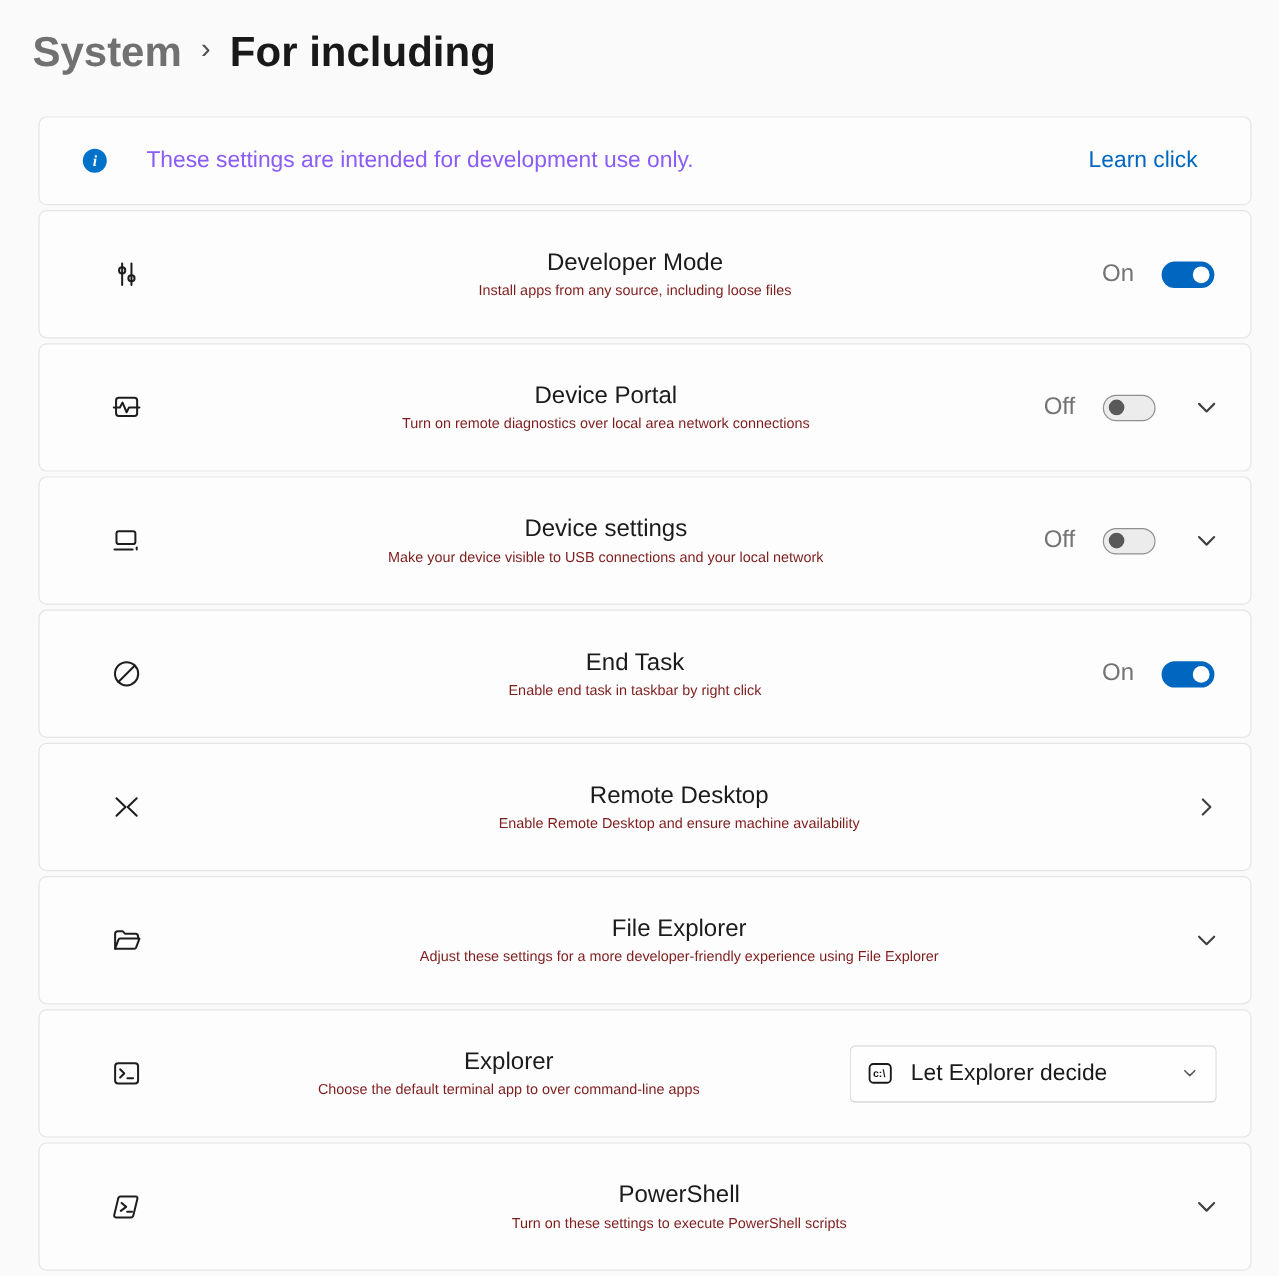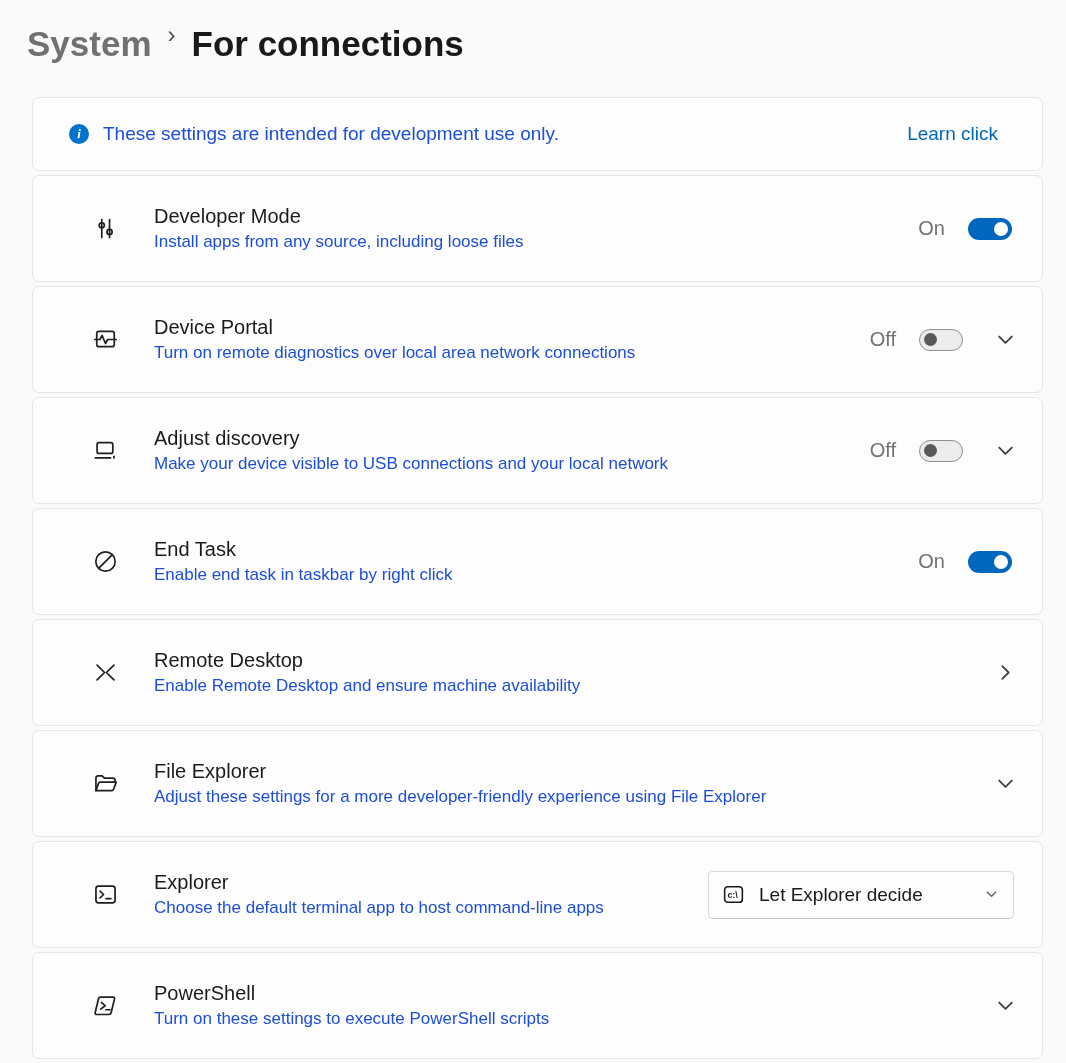--- a/index.html
+++ b/index.html
@@ -4,21 +4,21 @@
 <style>
   * { box-sizing: border-box; }
   html,body { margin:0; padding:0; }
   body {
     width:1066px; height:1063px; overflow:hidden;
     background:#fafafa;
     font-family:"Liberation Sans", sans-serif;
     color:#1a1a1a;
   }
   
-  .header { margin:24px 23px 0 27px; display:flex; align-items:flex-start; }
+  .header { margin:24px 23px 0 27px; display:flex; align-items:center; }
   .crumb-parent { font-size:35px; font-weight:600; color:#717171; cursor:pointer; }
   .crumb-sep { font-size:24px; color:#4f4f4f; margin:0 16px; position:relative; top:-3px; }
   .crumb-current { font-size:35px; font-weight:600; color:#191919; }
 
   
   .cards { margin:33px 23px 0 32px; display:flex; flex-direction:column; gap:4px; }
   .card {
     background:#fdfdfd;
     border:1px solid #e5e5e5;
     border-radius:7px;
@@ -27,30 +27,30 @@
 
   
   .banner { min-height:74px; padding:0 44px 0 36px; }
   .info-icon {
     width:20px; height:20px; border-radius:50%;
     background:#0072c9; color:#fff;
     display:flex; align-items:center; justify-content:center;
     font-size:13px; font-weight:700; font-family:"Liberation Serif", serif;
     flex:0 0 auto; font-style:italic;
   }
-  .banner-text { margin-left:14px; font-size:19px; color:#1d4ed8; }
+  .banner-text { margin-left:33px; font-size:19px; color:#8b5cf6; }
   .banner-link { margin-left:auto; font-size:19px; color:#0067c0; cursor:pointer; text-decoration:none; }
 
   
   .row { min-height:107px; padding:0 24px 0 58px; }
   .icon { width:28px; height:28px; color:#1e1e1e; flex:0 0 auto; display:flex; align-items:center; justify-content:center; }
   .icon svg { width:27px; height:27px; display:block; }
-  .text { margin-left:35px; flex:1 1 auto; min-width:0; }
+  .text { margin-left:21px; flex:1 1 auto; min-width:0;text-align:center; }
   .title { font-size:20px; color:#1b1b1b; }
-  .subtitle { font-size:17px; color:#1d4ed8; margin-top:4px; }
+  .subtitle { font-size:12px; color:#7f1d1d; margin-top:4px; }
 
   .state { font-size:20px; color:#737373; margin-right:23px; }
   .toggle {
     position:relative; width:44px; height:22px; border-radius:12px;
     border:none; padding:0; cursor:pointer; flex:0 0 auto; background:transparent;
   }
   .toggle.on { background:#0067c0; }
   .toggle.on .knob {
     position:absolute; top:4px; right:4px; width:14px; height:14px;
     border-radius:50%; background:#ffffff;
@@ -82,21 +82,21 @@
   }
   .dropdown .dd-icon { width:25px; height:25px; color:#1a1a1a; }
   .dropdown .dd-chev { margin-left:auto; width:15px; height:15px; color:#5a5a5a; }
 </style>
 </head>
 <body>
 
 <div class="header">
   <span class="crumb-parent">System</span>
   <span class="crumb-sep">›</span>
-  <span class="crumb-current">For connections</span>
+  <span class="crumb-current">For including</span>
 </div>
 
 <div class="cards">
 
   <section class="card banner">
     <span class="info-icon">i</span>
     <span class="banner-text">These settings are intended for development use only.</span>
     <a class="banner-link">Learn click</a>
   </section>
 
@@ -143,21 +143,21 @@
 
   <section class="card row">
     <span class="icon">
       <svg viewBox="0 0 24 24" fill="none" stroke="currentColor" stroke-width="1.5" stroke-linecap="round" stroke-linejoin="round">
         <rect x="4.5" y="5" width="14" height="9.6" rx="1.8"></rect>
         <path d="M3 18.6h13.5"></path>
         <path d="M19.5 17.2v1.4"></path>
       </svg>
     </span>
     <div class="text">
-      <div class="title">Adjust discovery</div>
+      <div class="title">Device settings</div>
       <div class="subtitle">Make your device visible to USB connections and your local network</div>
     </div>
     <span class="state">Off</span>
     <button class="toggle off">
         <span class="knob"></span>
       </button>
     <button class="chev-btn after-toggle">
       <svg viewBox="0 0 20 20" fill="none" stroke="currentColor" stroke-width="1.7" stroke-linecap="round" stroke-linejoin="round">
           <path d="M4 7.2l6 6 6-6"></path>
         </svg>
@@ -220,21 +220,21 @@
   <section class="card row">
     <span class="icon">
       <svg viewBox="0 0 24 24" fill="none" stroke="currentColor" stroke-width="1.5" stroke-linecap="round" stroke-linejoin="round">
         <rect x="3.5" y="4.5" width="17" height="15" rx="2.3"></rect>
         <path d="M7.2 9l3.1 3-3.1 3"></path>
         <path d="M12.6 15.6h4.2"></path>
       </svg>
     </span>
     <div class="text">
       <div class="title">Explorer</div>
-      <div class="subtitle">Choose the default terminal app to host command-line apps</div>
+      <div class="subtitle">Choose the default terminal app to over command-line apps</div>
     </div>
     <button class="dropdown">
       <svg class="dd-icon" viewBox="0 0 24 24" fill="none" stroke="currentColor" stroke-width="1.5" stroke-linejoin="round">
         <rect x="3.5" y="4.5" width="17" height="15" rx="3"></rect>
         <text x="6.2" y="15" font-size="8.5" stroke="none" fill="currentColor" font-family="Liberation Sans, sans-serif" font-weight="bold">c:\</text>
       </svg>
       <span>Let Explorer decide</span>
       <svg class="dd-chev" viewBox="0 0 20 20" fill="none" stroke="currentColor" stroke-width="1.8" stroke-linecap="round" stroke-linejoin="round">
           <path d="M4.5 7l5.5 5.5L15.5 7"></path>
         </svg>

